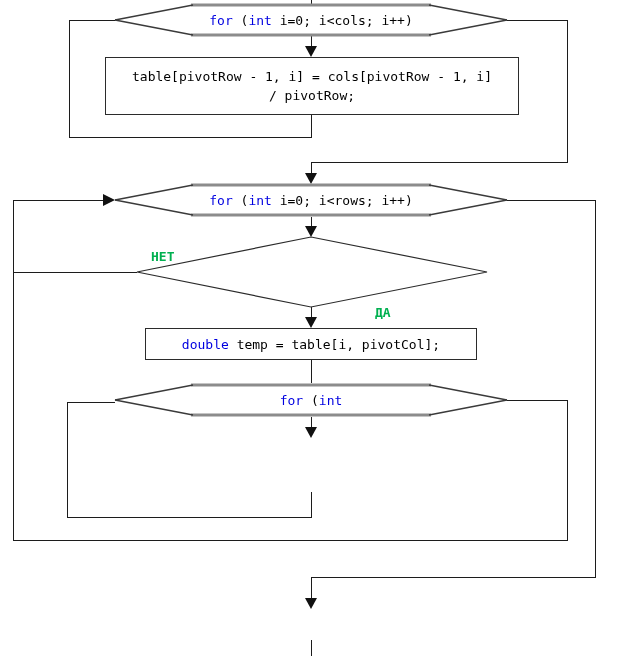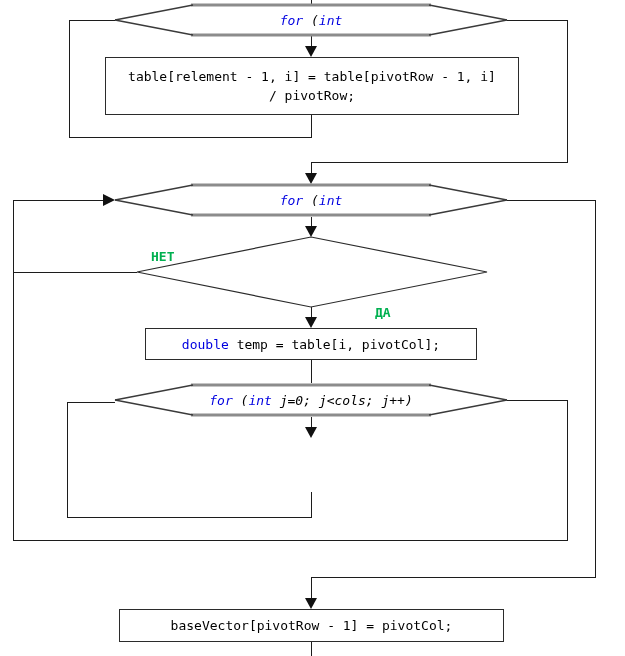--- a/index.html
+++ b/index.html
@@ -10,21 +10,21 @@
   .v{width:1px;}
   .arrow-down{position:absolute;width:0;height:0;border-left:6px solid transparent;
               border-right:6px solid transparent;border-top:11px solid #111;}
   .arrow-right{position:absolute;width:0;height:0;border-top:6px solid transparent;
                border-bottom:6px solid transparent;border-left:12px solid #111;}
   .rect{position:absolute;background:#fff;border:1px solid #2b2b2b;display:flex;
         flex-direction:column;align-items:center;justify-content:center;text-align:center;
         line-height:19px;white-space:pre;}
   .shape-svg{position:absolute;}
   .shape-label{position:absolute;display:flex;align-items:center;justify-content:center;
-               text-align:center;white-space:pre;font-style:italic;}
+               text-align:center;white-space:pre;}
   .kw{color:#0000e0;}
   .branch-label{position:absolute;color:#00b050;font-weight:bold;white-space:pre;padding-left:27px;}
   .code{white-space:pre;}
 </style>
 </head>
 <body>
 
 <div id="stage">
 
   <div class="line v" style="left:311px;top:0;height:4px;"></div>
@@ -77,57 +77,54 @@
 
   <svg class="shape-svg" style="left:114px;top:3px;" width="394" height="34">
     <polygon points="1,17 79,2 315,2 393,17 315,32 79,32" fill="#ffffff" stroke="none"></polygon>
     <line x1="77" y1="2" x2="317" y2="2" stroke="#8c8c8c" stroke-width="3"></line>
     <line x1="77" y1="32" x2="317" y2="32" stroke="#8c8c8c" stroke-width="3"></line>
     <line x1="1" y1="17" x2="79" y2="2" stroke="#3a3a3a" stroke-width="1.3"></line>
     <line x1="315" y1="2" x2="393" y2="17" stroke="#3a3a3a" stroke-width="1.3"></line>
     <line x1="393" y1="17" x2="315" y2="32" stroke="#3a3a3a" stroke-width="1.3"></line>
     <line x1="79" y1="32" x2="1" y2="17" stroke="#3a3a3a" stroke-width="1.3"></line>
   </svg>
-  <div class="shape-label code" style="left:114px;top:5px;width:394px;height:30px;"><span class="kw">for</span><span> (</span><span class="kw">int</span></div>
+  <div class="shape-label code" style="left:114px;top:5px;width:394px;height:30px;"><span class="kw">for</span><span> (</span><span class="kw">int</span><span> i=0; i&lt;cols; i++)</span></div>
 
   <div class="rect" style="left:105px;top:57px;width:412px;height:56px;">
-    <div>table[relement - 1, i] = table[pivotRow - 1, i]</div>
+    <div>table[pivotRow - 1, i] = cols[pivotRow - 1, i]</div>
     <div>/ pivotRow;</div>
   </div>
 
   <svg class="shape-svg" style="left:114px;top:183px;" width="394" height="34">
     <polygon points="1,17 79,2 315,2 393,17 315,32 79,32" fill="#ffffff" stroke="none"></polygon>
     <line x1="77" y1="2" x2="317" y2="2" stroke="#8c8c8c" stroke-width="3"></line>
     <line x1="77" y1="32" x2="317" y2="32" stroke="#8c8c8c" stroke-width="3"></line>
     <line x1="1" y1="17" x2="79" y2="2" stroke="#3a3a3a" stroke-width="1.3"></line>
     <line x1="315" y1="2" x2="393" y2="17" stroke="#3a3a3a" stroke-width="1.3"></line>
     <line x1="393" y1="17" x2="315" y2="32" stroke="#3a3a3a" stroke-width="1.3"></line>
     <line x1="79" y1="32" x2="1" y2="17" stroke="#3a3a3a" stroke-width="1.3"></line>
   </svg>
-  <div class="shape-label code" style="left:114px;top:185px;width:394px;height:30px;"><span class="kw">for</span><span> (</span><span class="kw">int</span></div>
+  <div class="shape-label code" style="left:114px;top:185px;width:394px;height:30px;"><span class="kw">for</span><span> (</span><span class="kw">int</span><span> i=0; i&lt;rows; i++)</span></div>
 
   <svg class="shape-svg" style="left:136px;top:236px;" width="352" height="72">
     <polygon points="175,1 351,36 175,71 1,36" fill="#ffffff" stroke="#2b2b2b" stroke-width="1.2"></polygon>
   </svg>
   <div class="branch-label" style="left:124px;top:249px;">НЕТ</div>
   <div class="branch-label" style="left:348px;top:305px;text-align:right;">ДА</div>
 
   <div class="rect" style="left:145px;top:328px;width:330px;height:30px;">
     <div class="code"><span class="kw">double</span><span> temp = table[i, pivotCol];</span></div>
   </div>
 
   <svg class="shape-svg" style="left:114px;top:383px;" width="394" height="34">
     <polygon points="1,17 79,2 315,2 393,17 315,32 79,32" fill="#ffffff" stroke="none"></polygon>
     <line x1="77" y1="2" x2="317" y2="2" stroke="#8c8c8c" stroke-width="3"></line>
     <line x1="77" y1="32" x2="317" y2="32" stroke="#8c8c8c" stroke-width="3"></line>
     <line x1="1" y1="17" x2="79" y2="2" stroke="#3a3a3a" stroke-width="1.3"></line>
     <line x1="315" y1="2" x2="393" y2="17" stroke="#3a3a3a" stroke-width="1.3"></line>
     <line x1="393" y1="17" x2="315" y2="32" stroke="#3a3a3a" stroke-width="1.3"></line>
     <line x1="79" y1="32" x2="1" y2="17" stroke="#3a3a3a" stroke-width="1.3"></line>
   </svg>
-  <div class="shape-label code" style="left:114px;top:385px;width:394px;height:30px;"><span class="kw">for</span><span> (</span><span class="kw">int</span><span> j=0; j&lt;cols; j++)</span></div>
+  <div class="shape-label code" style="left:114px;top:385px;width:394px;height:30px;"><span class="kw">for</span><span> (</span><span class="kw">int</span></div>
 
 
-  <div class="rect" style="left:119px;top:609px;width:383px;height:31px;">
-    <div>baseVector[pivotRow - 1] = pivotCol;</div>
-  </div>
 
 </div>
 
 </body></html>

